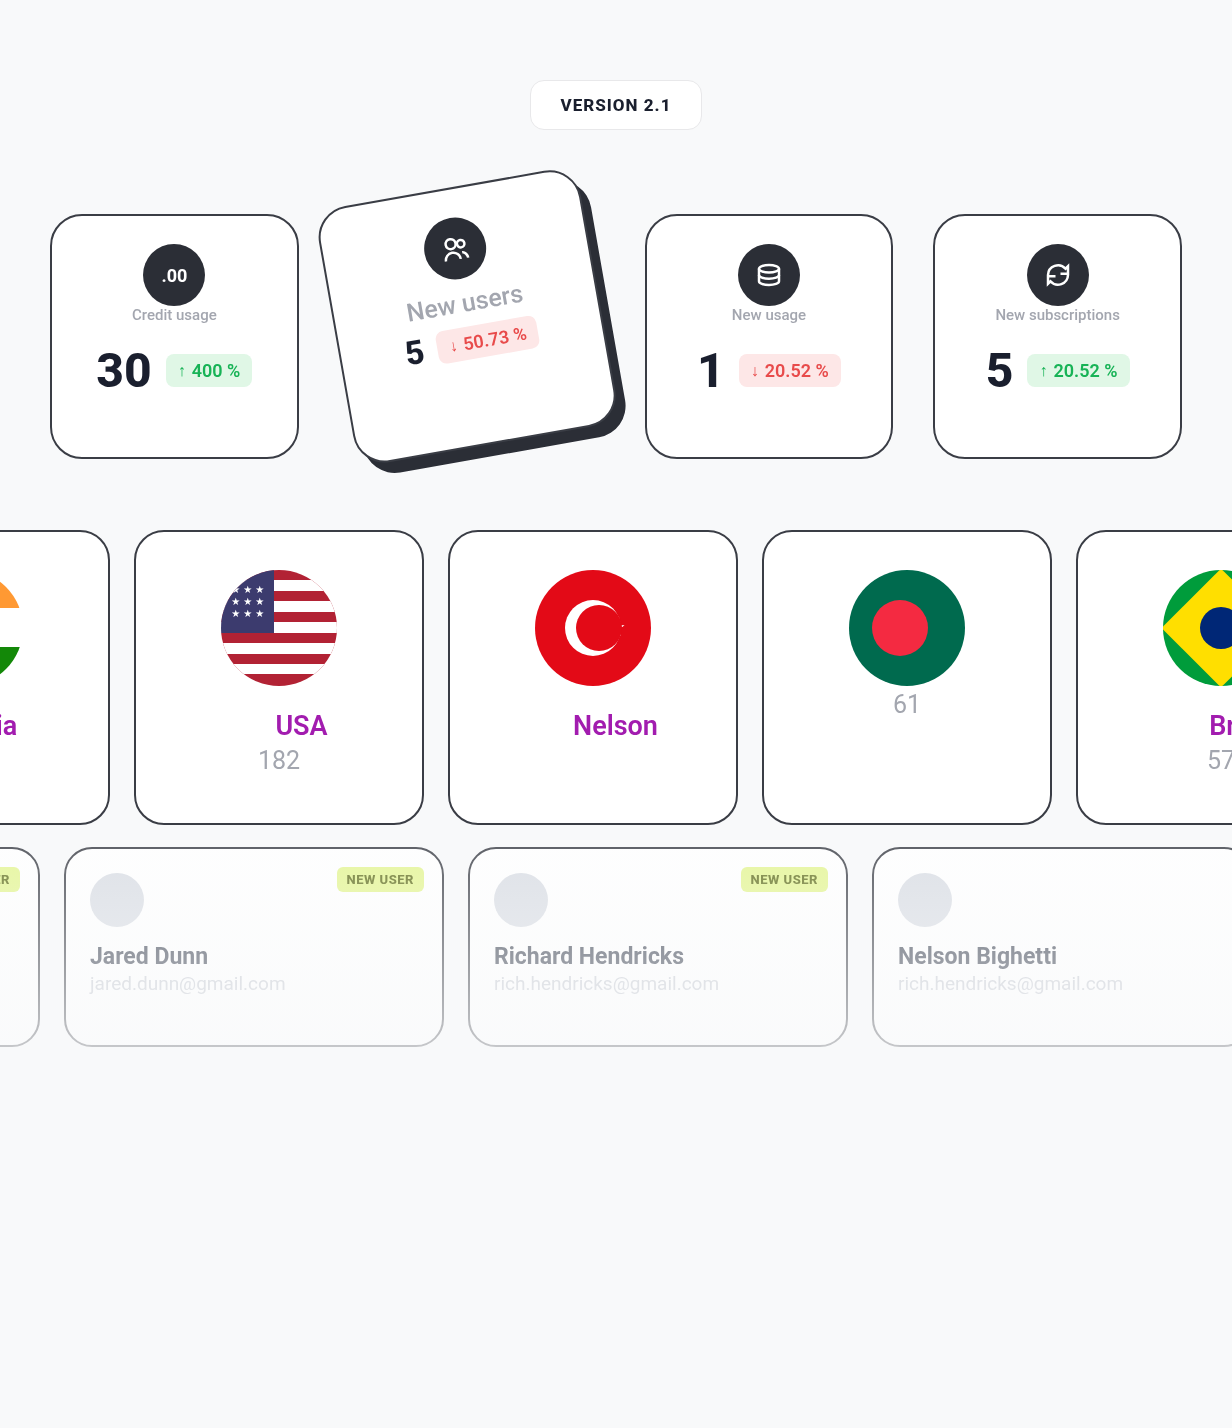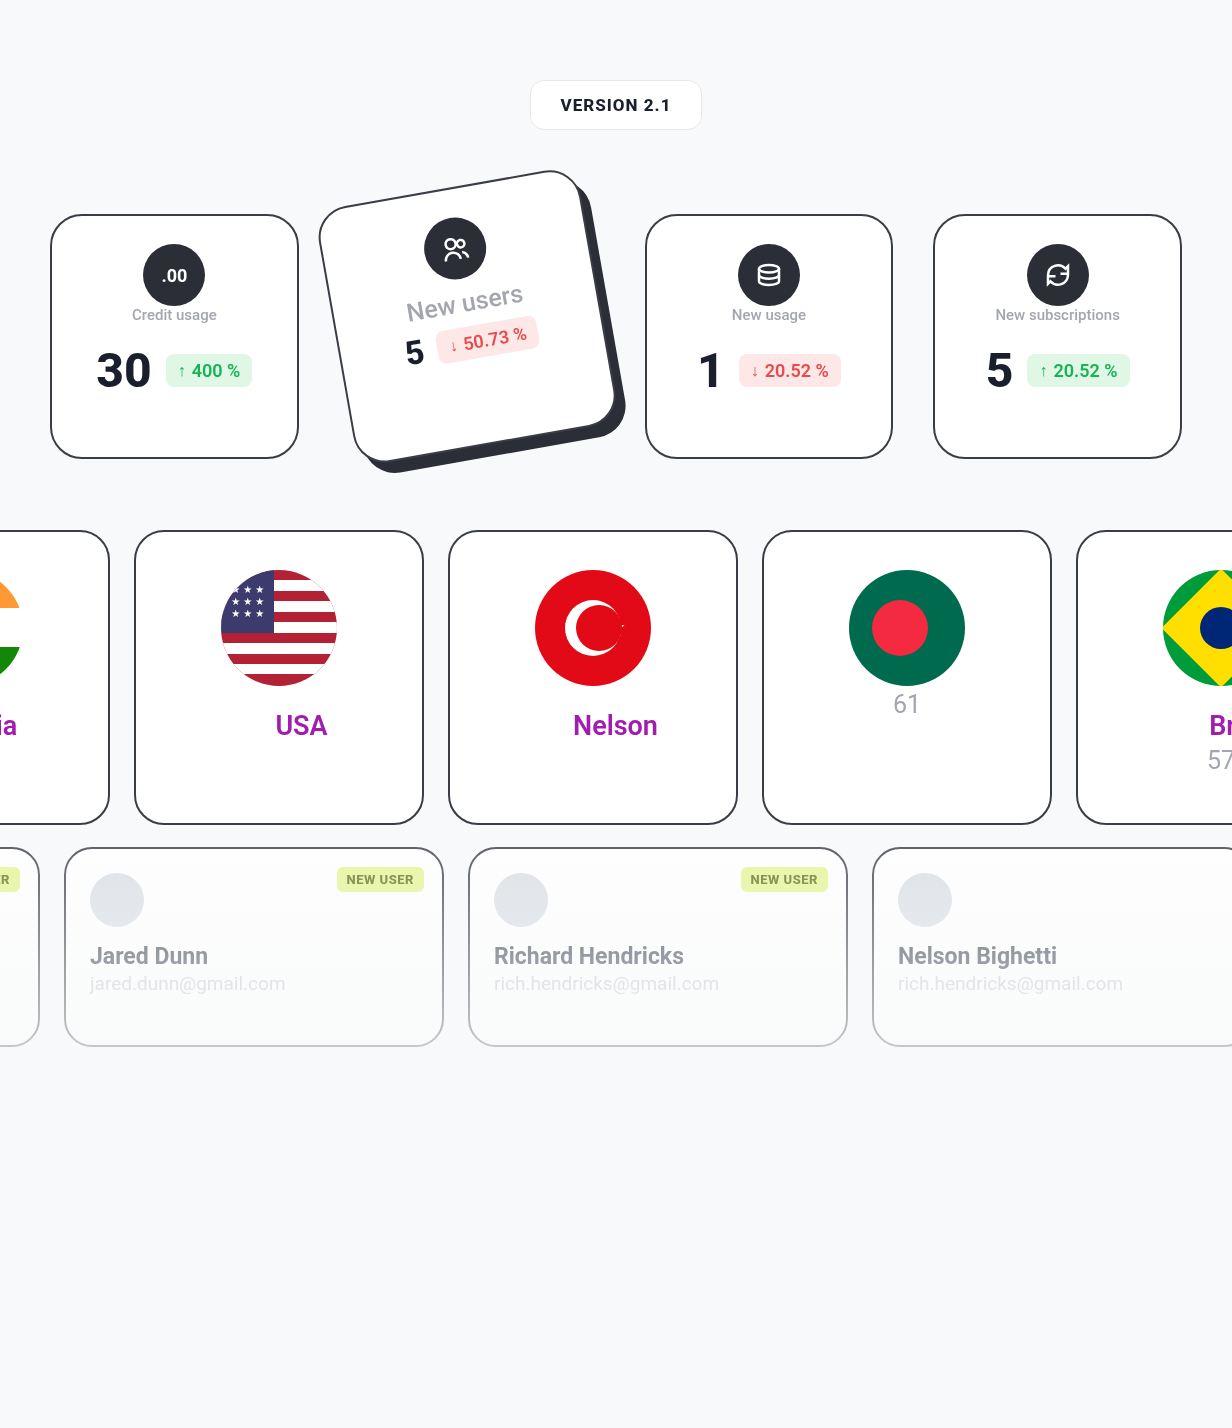--- a/index.html
+++ b/index.html
@@ -306,20 +306,21 @@
             <span class="star">★</span>
             <span class="star">★</span>
             <span class="star">★</span>
             <span class="star">★</span>
             <span class="star">★</span>
             <span class="star">★</span>
             <span class="star">★</span>
           </div>
       </div>
       <div class="country-name">USA</div>
+      <div class="country-count">182</div>
     </div>
     <div class="country-card">
       <div class="flag flag-turkey">
           <span class="tstar">★</span>
         </div>
       <div class="country-name">Nelson</div>
     </div>
     <div class="country-card">
       <div class="flag flag-bangladesh"></div>
       <div class="country-count">61</div>

